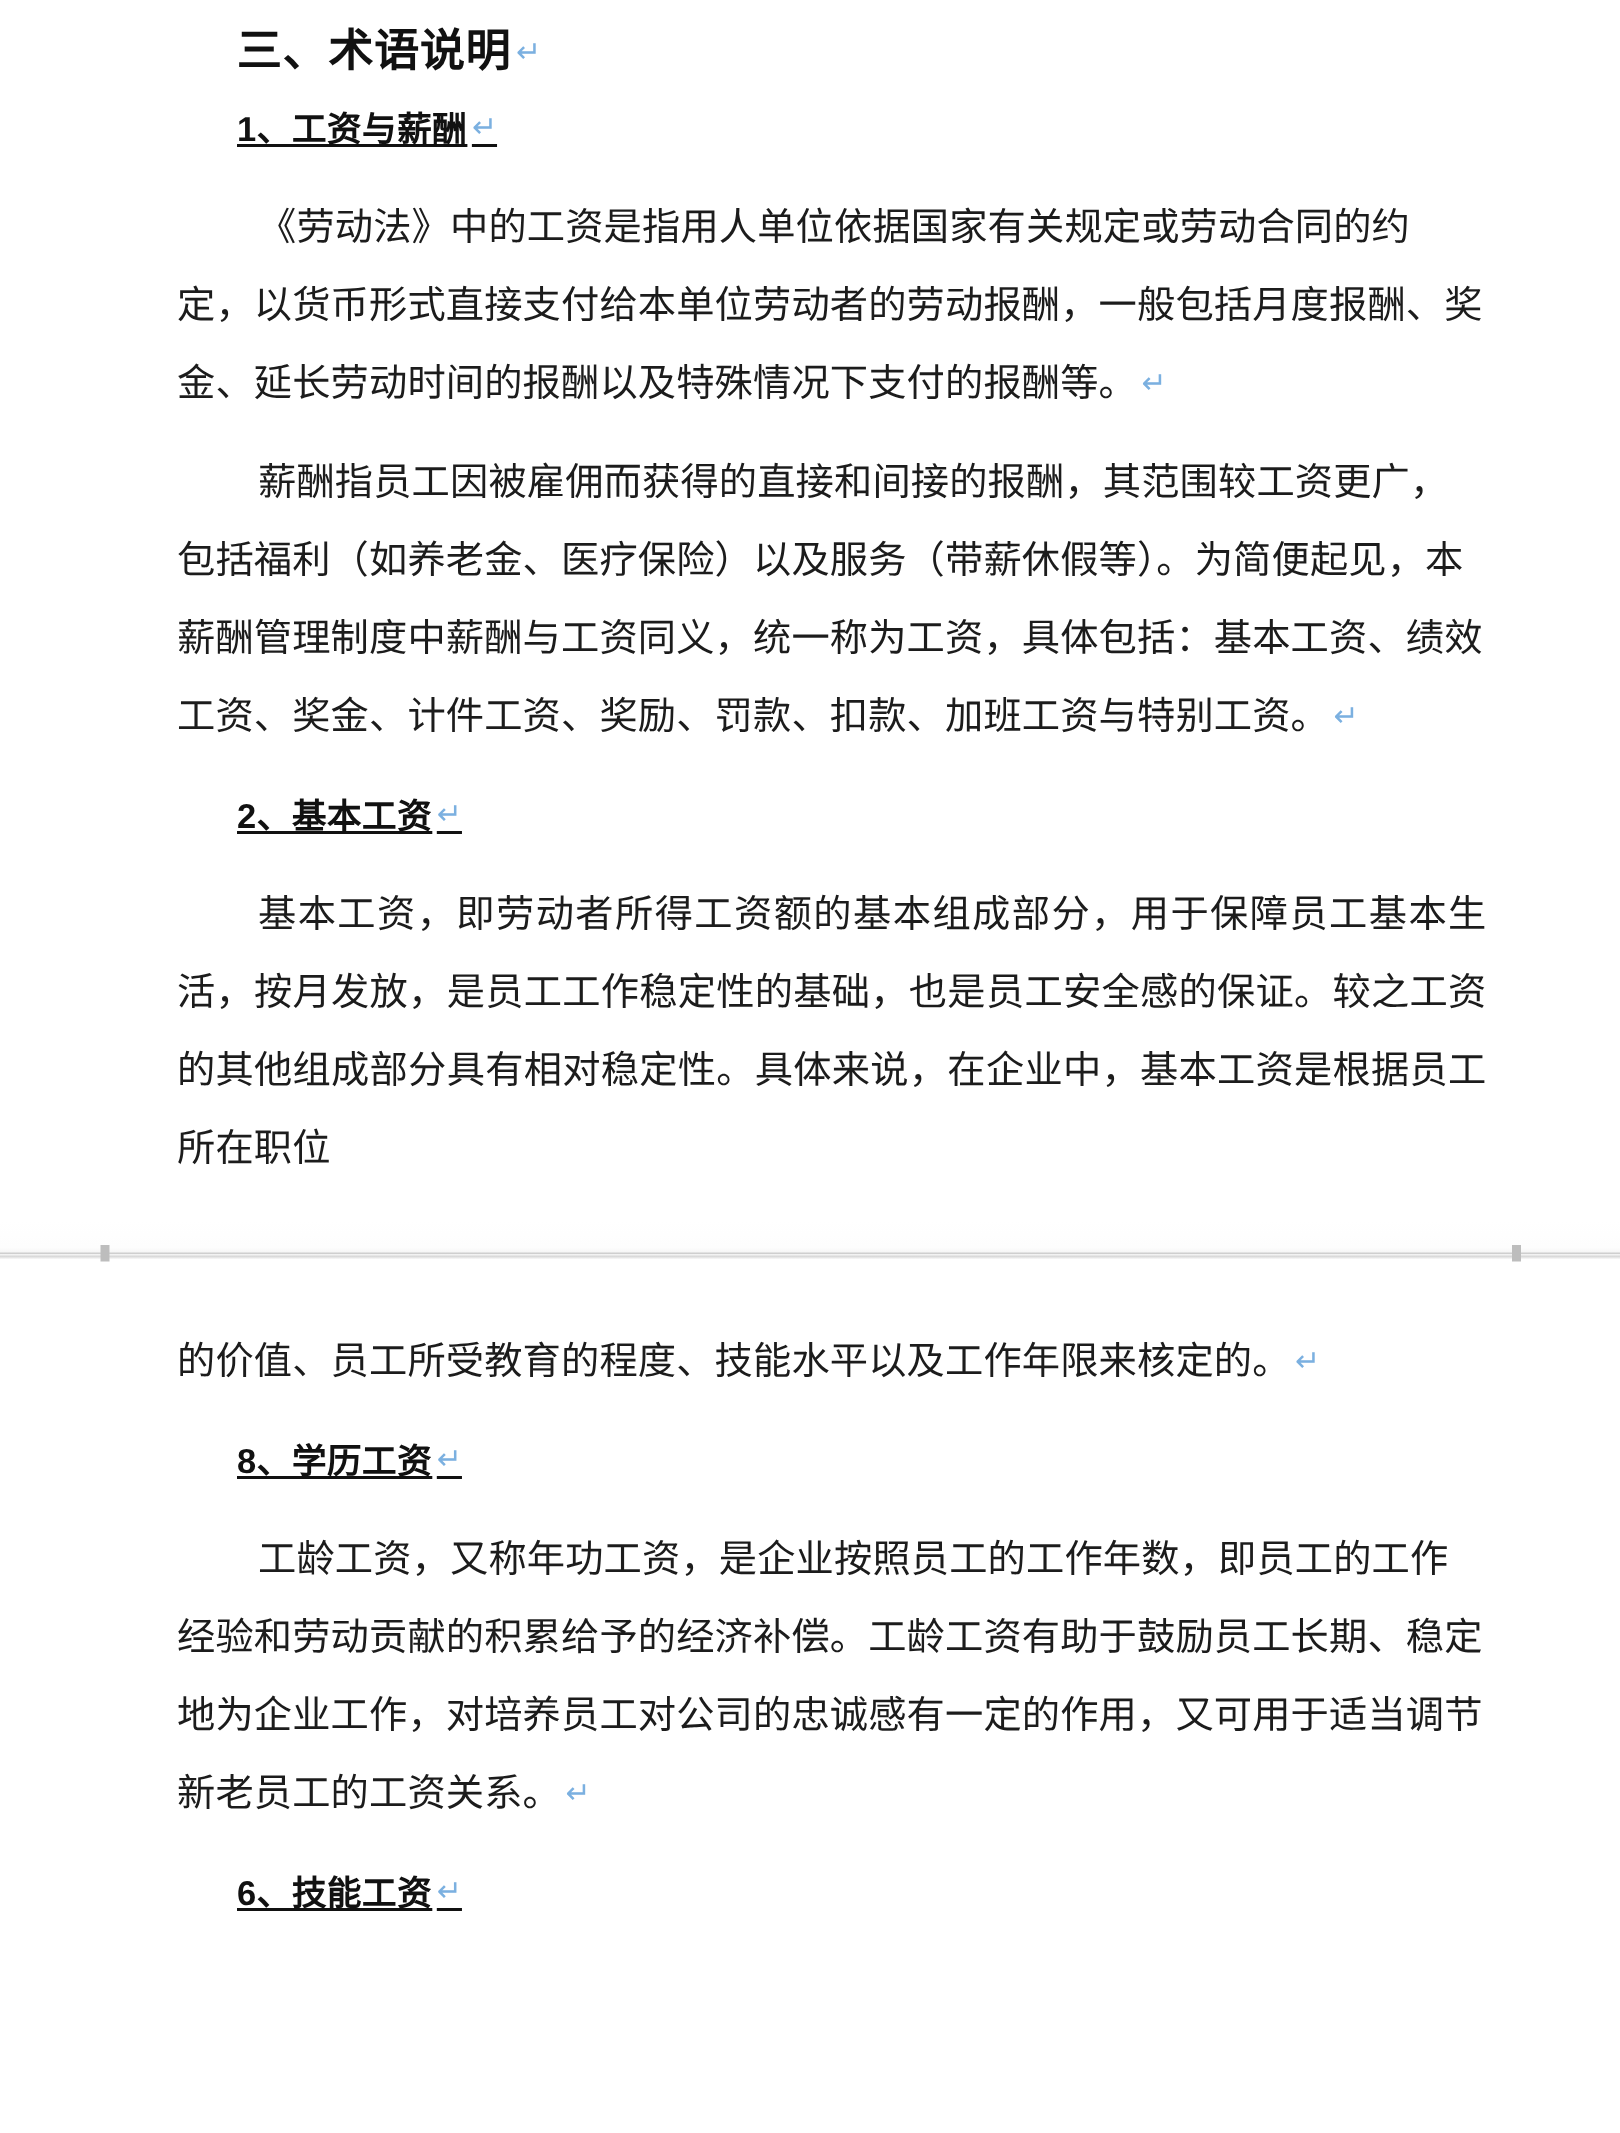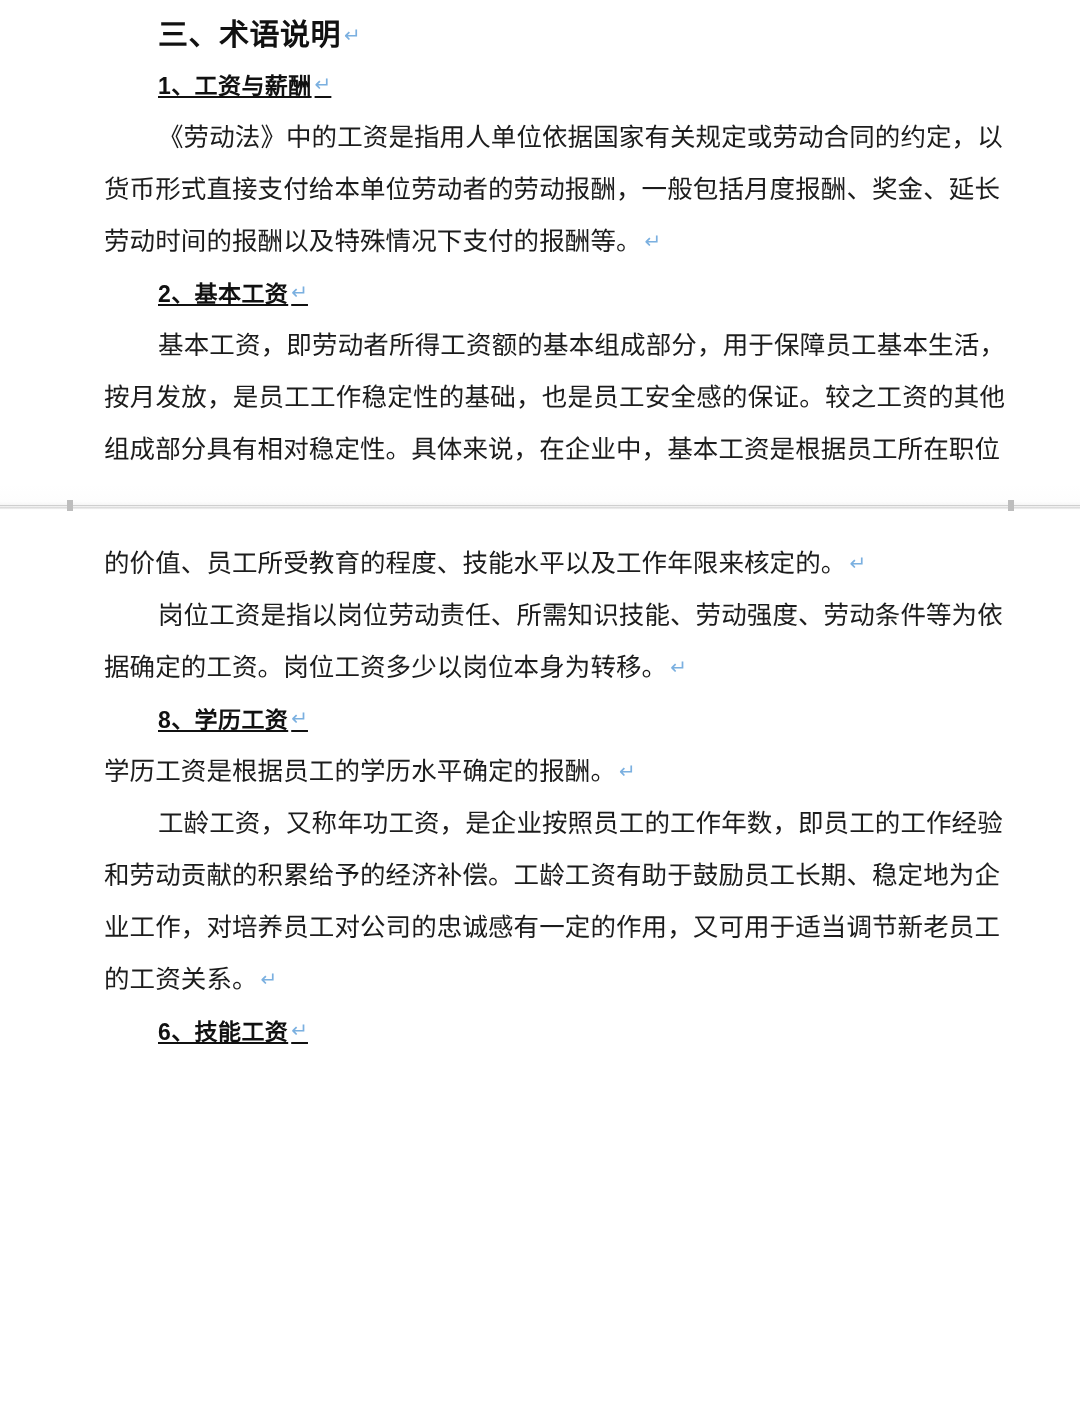--- a/index.html
+++ b/index.html
@@ -92,21 +92,21 @@
     color: #111111;
     font-family: "Liberation Sans", "DejaVu Sans", sans-serif;
     text-indent: 54px;
     letter-spacing: 0.4px;
     white-space: nowrap;
     text-decoration: underline;
   }
 
   
   .body-par {
-    margin: 0;
+    margin: 14px;
     padding: 0;
     font-size: 25.5px;
     line-height: 52px;
     color: #1c1c1c;
     text-align: justify;
     text-justify: inter-ideograph;
     text-indent: 54px;
     letter-spacing: 0.1px;
     font-family: "Liberation Serif", "DejaVu Serif", serif;
   }
@@ -134,43 +134,42 @@
 <div class="doc-page">
 
   <div class="page-band band-one">
 
     <h1 class="doc-title"><span>三、术语说明</span><span class="ret">↵</span></h1>
 
     <h2 class="sec-heading"><span>1、工资与薪酬</span><span class="ret">↵</span></h2>
 
     <p class="body-par last-line-left"><span>《劳动法》中的工资是指用人单位依据国家有关规定或劳动合同的约定，以货币形式直接支付给本单位劳动者的劳动报酬，一般包括月度报酬、奖金、延长劳动时间的报酬以及特殊情况下支付的报酬等。</span><span class="ret">↵</span></p>
 
+    <p class="body-par last-line-left"><span>薪酬指员工因被雇佣而获得的直接和间接的报酬，其范围较工资更广，包括福利（如养老金、医疗保险）以及服务（带薪休假等）。为简便起见，本薪酬管理制度中薪酬与工资同义，统一称为工资，具体包括：基本工资、绩效工资、奖金、计件工资、奖励、罚款、扣款、加班工资与特别工资。</span><span class="ret">↵</span></p>
 
     <h2 class="sec-heading"><span>2、基本工资</span><span class="ret">↵</span></h2>
 
     <p class="body-par"><span>基本工资，即劳动者所得工资额的基本组成部分，用于保障员工基本生活，按月发放，是员工工作稳定性的基础，也是员工安全感的保证。较之工资的其他组成部分具有相对稳定性。具体来说，在企业中，基本工资是根据员工所在职位</span></p>
 
   </div>
 
   <div class="page-break">
     <div class="rule"></div>
     <div class="margin-tick left"></div>
     <div class="margin-tick right"></div>
   </div>
 
   <div class="page-band band-two">
 
     <p class="body-par flow-cont last-line-left"><span>的价值、员工所受教育的程度、技能水平以及工作年限来核定的。</span><span class="ret">↵</span></p>
 
 
-    <p class="body-par last-line-left"><span>岗位工资是指以岗位劳动责任、所需知识技能、劳动强度、劳动条件等为依据确定的工资。岗位工资多少以岗位本身为转移。</span><span class="ret">↵</span></p>
 
     <h2 class="sec-heading"><span>8、学历工资</span><span class="ret">↵</span></h2>
 
-    <p class="body-par no-indent last-line-left"><span>学历工资是根据员工的学历水平确定的报酬。</span><span class="ret">↵</span></p>
 
 
     <p class="body-par last-line-left"><span>工龄工资，又称年功工资，是企业按照员工的工作年数，即员工的工作经验和劳动贡献的积累给予的经济补偿。工龄工资有助于鼓励员工长期、稳定地为企业工作，对培养员工对公司的忠诚感有一定的作用，又可用于适当调节新老员工的工资关系。</span><span class="ret">↵</span></p>
 
     <h2 class="sec-heading"><span>6、技能工资</span><span class="ret">↵</span></h2>
 
 
   </div>
 
 </div>

